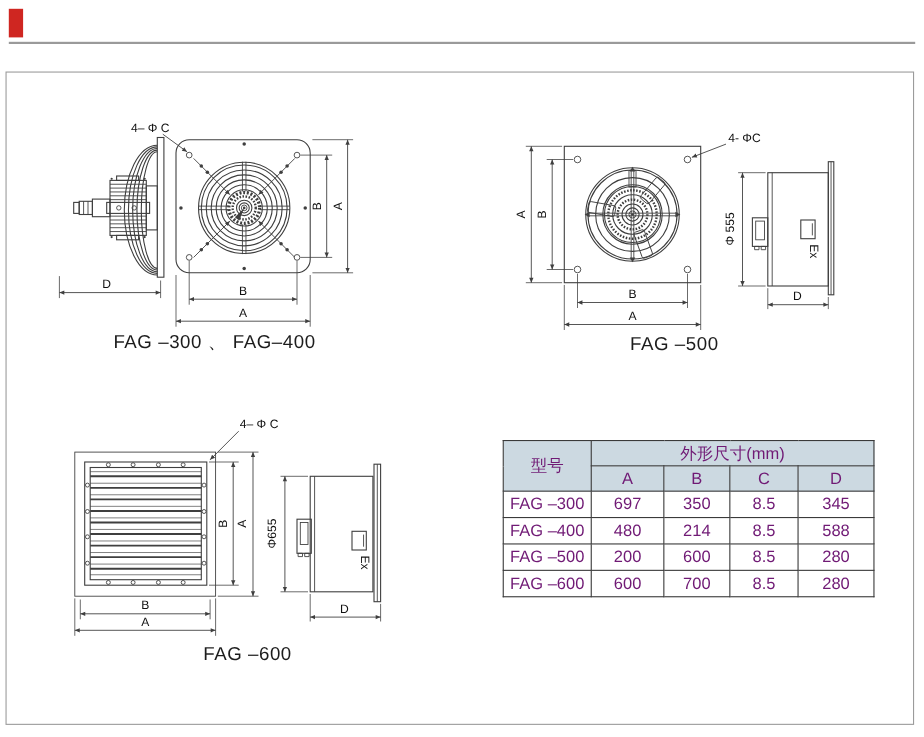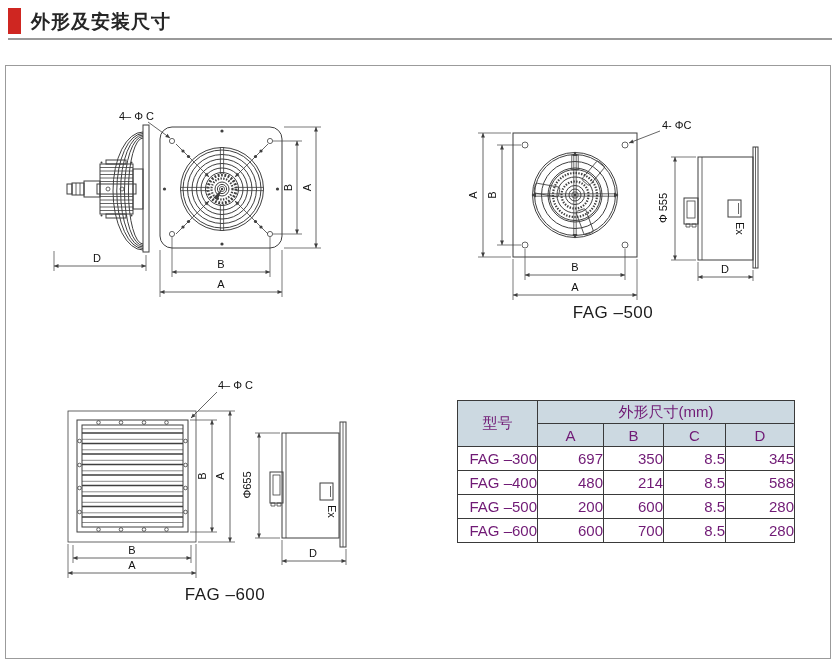--- a/index.html
+++ b/index.html
@@ -34,29 +34,28 @@
   .dtxt{font-family:"Liberation Sans",sans-serif;font-size:11px;fill:#111;}
   .ltxt{font-family:"Liberation Sans",sans-serif;font-size:11px;fill:#111;}
 
   
   .spec-table{position:absolute;left:457px;top:400px;border-collapse:collapse;table-layout:fixed;
     font-size:15px;color:#701a75;}
   .spec-table td{border:1px solid #3a3a3a;text-align:center;vertical-align:middle;background:#fff;padding:0;}
   .spec-table td.hd{background:var(--table-header-bg);}
   .spec-table tr.h1 td{height:23px;}
   .spec-table tr.h2 td{height:23px;}
-  .spec-table tr.dr td{height:24px;text-align:right;}
+  .spec-table tr.dr td{height:24px;}
 </style>
 </head>
 <body>
 
 <div class="page">
 
   <div class="hdr-bullet"></div>
-  <div class="hdr-title">外形及安装尺寸</div>
   <div class="hdr-rule"></div>
 
   <div class="frame"></div>
 
   <svg class="drawing" style="left:40px;top:85px" width="295" height="215" viewBox="0 0 295 215">
     <defs>
       <marker id="ar1" viewBox="0 0 10 10" refX="8.5" refY="5" markerWidth="7" markerHeight="7" orient="auto-start-reverse">
         <path d="M0.5,1.5 L8.5,5 L0.5,8.5 Z" fill="#3f3f3f"></path>
       </marker>
     </defs>
@@ -157,20 +156,21 @@
       <path class="ext" d="M132,152 V192 M230,152 V192"></path>
       <line class="dim" x1="132" y1="187" x2="230" y2="187" marker-start="url(#ar1)" marker-end="url(#ar1)"></line>
       <text class="dtxt" x="181" y="183" text-anchor="middle">B</text>
     </g>
     <g>
       <path class="ext" d="M120,165 V212 M242,165 V212"></path>
       <line class="dim" x1="120" y1="207" x2="242" y2="207" marker-start="url(#ar1)" marker-end="url(#ar1)"></line>
       <text class="dtxt" x="181" y="203" text-anchor="middle">A</text>
     </g>
   </svg>
+  <div class="caption" style="left:30px;top:299px;width:330px">FAG –300 、 FAG–400</div>
 
   <svg class="drawing" style="left:455px;top:95px" width="330" height="215" viewBox="0 0 330 215">
     <defs>
       <marker id="ar2" viewBox="0 0 10 10" refX="8.5" refY="5" markerWidth="7" markerHeight="7" orient="auto-start-reverse">
         <path d="M0.5,1.5 L8.5,5 L0.5,8.5 Z" fill="#3f3f3f"></path>
       </marker>
     </defs>
 
     <g>
       <rect class="ln" x="58" y="38" width="124" height="124"></rect>

